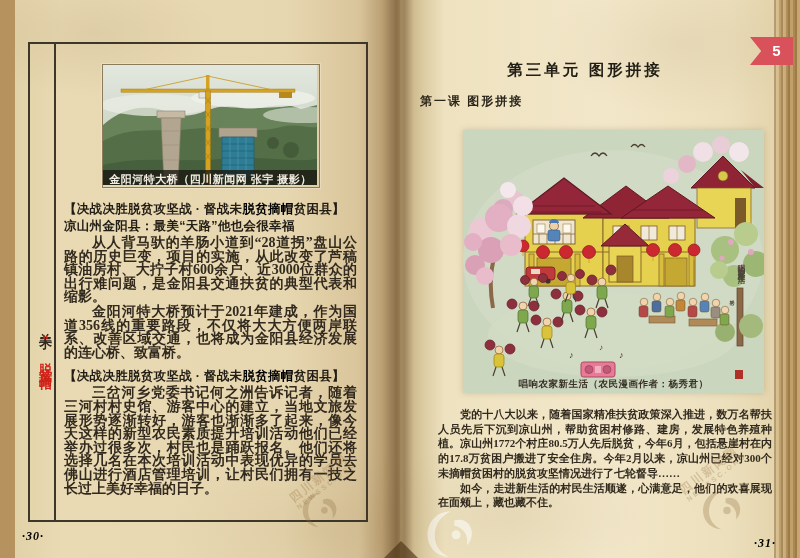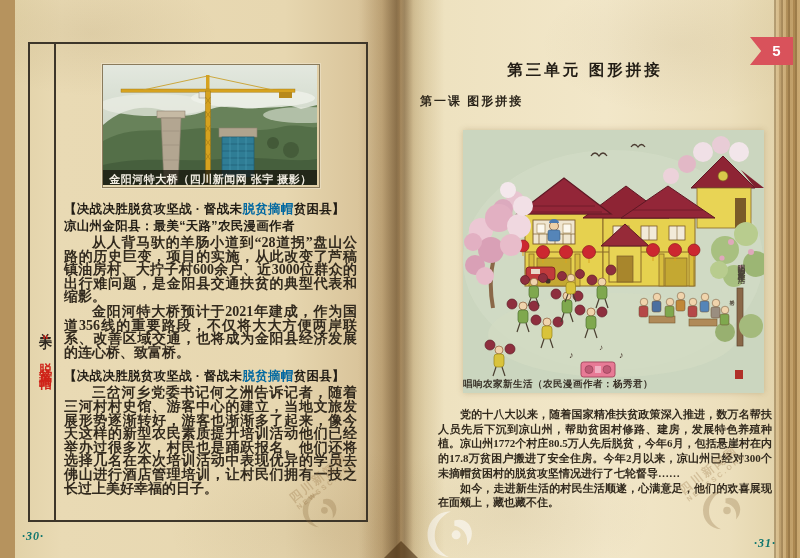--- a/index.html
+++ b/index.html
@@ -76,27 +76,27 @@
     position:absolute;left:0;bottom:0;width:100%;height:15px;line-height:15px;
     text-align:center;color:#f2ede2;font-size:11px;font-weight:700;
     font-family:"Liberation Sans","DejaVu Sans",sans-serif;letter-spacing:.5px;
   }
   
   .article{margin-top:13px;}
   .headline{
     font-family:"Liberation Sans","DejaVu Sans",sans-serif;
     font-size:12.5px;font-weight:800;line-height:17px;color:#221d15;letter-spacing:.3px;
   }
-  .headline .red{color:#0369a1;}
+  .headline .red{color:#000000;}
   .para{
     font-size:14px;line-height:13.6px;color:#322a1e;font-weight:700;
     text-indent:2em;text-align:justify;margin:1px 0 0 0;
   }
   .pnum{
-    position:absolute;font-size:12px;font-weight:700;font-style:italic;color:#0f766e;
+    position:absolute;font-size:12px;font-weight:700;font-style:italic;color:#000000;
     letter-spacing:1px;
   }
   .pnum-left{left:22px;top:529px;}
   .pnum-right{left:754px;top:536px;}
   
   .badge{
     position:absolute;left:750px;top:37px;width:43px;height:28px;
     background:#d9525b;
     clip-path:polygon(0 0,100% 0,100% 100%,0 100%,26% 50%);
     color:#fff;font-family:"Liberation Sans","DejaVu Sans",sans-serif;
@@ -123,21 +123,21 @@
     position:absolute;right:18px;top:128px;height:95px;
     writing-mode:vertical-rl;text-orientation:upright;
     font-size:7.5px;font-weight:700;letter-spacing:2px;color:#4a4438;
   }
   .artist-sig{
     position:absolute;right:30px;top:165px;height:60px;
     writing-mode:vertical-rl;text-orientation:upright;
     font-size:5px;letter-spacing:1px;color:#5a5244;
   }
   .painting-caption{
-    position:absolute;left:0;bottom:2px;width:100%;text-align:left;
+    position:absolute;left:0;bottom:2px;width:100%;text-align:center;
     font-size:9.5px;font-weight:700;color:#3a3228;letter-spacing:.5px;
   }
   .rp-body{
     position:absolute;left:438px;top:407px;width:334px;
   }
   .rp-para{
     font-size:11px;line-height:14.7px;color:#322a1e;font-weight:700;
     text-indent:2em;text-align:justify;margin:0;
   }
   
@@ -206,21 +206,21 @@
               <path d="M119,79 h32 M119,86 h32 M119,93 h32 M119,100 h32 M119,107 h32" stroke="#1f5d74" stroke-width=".7"></path>
               <path d="M127,72 v40 M135,72 v40 M143,72 v40" stroke="#49a0b5" stroke-width=".6"></path>
             </g>
             <rect x="0" y="105" width="214" height="15" fill="rgba(26,23,15,.78)"></rect>
           </svg>
           <div class="photo-caption">金阳河特大桥（四川新闻网 张宇 摄影）</div>
         </div>
 
         <div class="article">
           <div class="headline"><span>【决战决胜脱贫攻坚战 · 督战未</span><span class="red">脱贫摘帽</span><span>贫困县】</span></div>
-          <div class="headline">凉山州金阳县：最美“天路”农民漫画作者</div>
+          <div class="headline">凉山州金阳县：最美“天路”他也会很幸福</div>
           <p class="para">从人背马驮的羊肠小道到“28道拐”盘山公路的历史巨变，项目的实施，从此改变了芦稿镇油房村、大拧子村600余户、近3000位群众的出行难问题，是金阳县交通扶贫的典型代表和缩影。</p>
           <p class="para">金阳河特大桥预计于2021年建成，作为国道356线的重要路段，不仅将大大方便两岸联系、改善区域交通，也将成为金阳县经济发展的连心桥、致富桥。</p>
         </div>
 
         <div class="article" style="margin-top:9px;">
           <div class="headline"><span>【决战决胜脱贫攻坚战 · 督战未</span><span class="red">脱贫摘帽</span><span>贫困县】</span></div>
           <p class="para">三岔河乡党委书记何之洲告诉记者，随着三河村村史馆、游客中心的建立，当地文旅发展形势逐渐转好，游客也渐渐多了起来，像今天这样的新型农民素质提升培训活动他们已经举办过很多次，村民也是踊跃报名。他们还将选择几名在本次培训活动中表现优异的学员去佛山进行酒店管理培训，让村民们拥有一技之长过上美好幸福的日子。</p>
         </div>
 
       </div>

